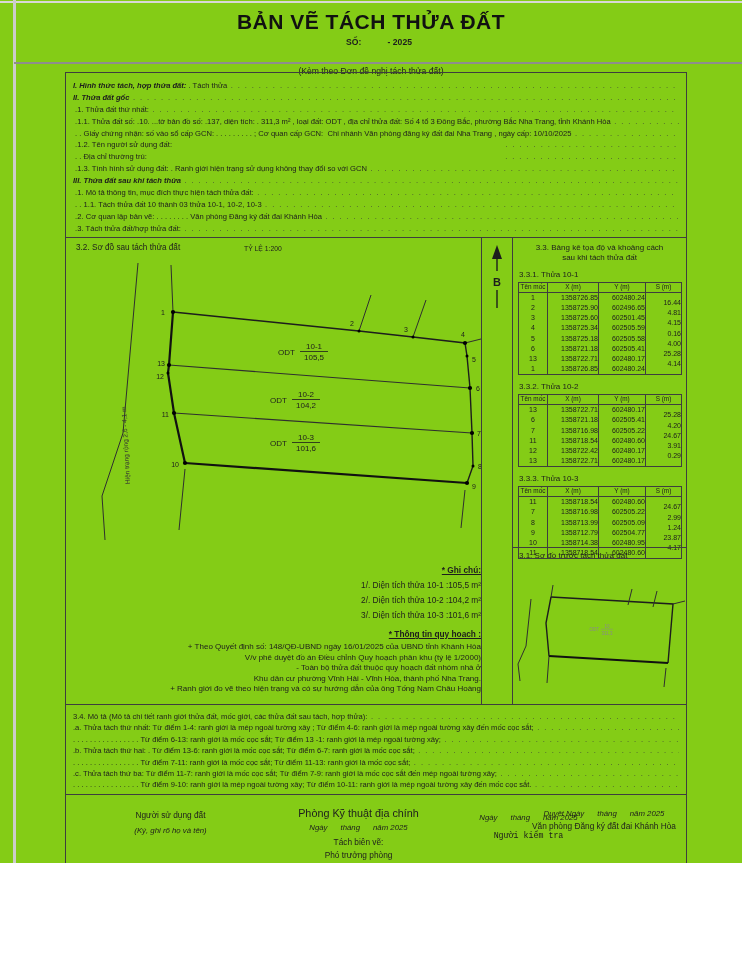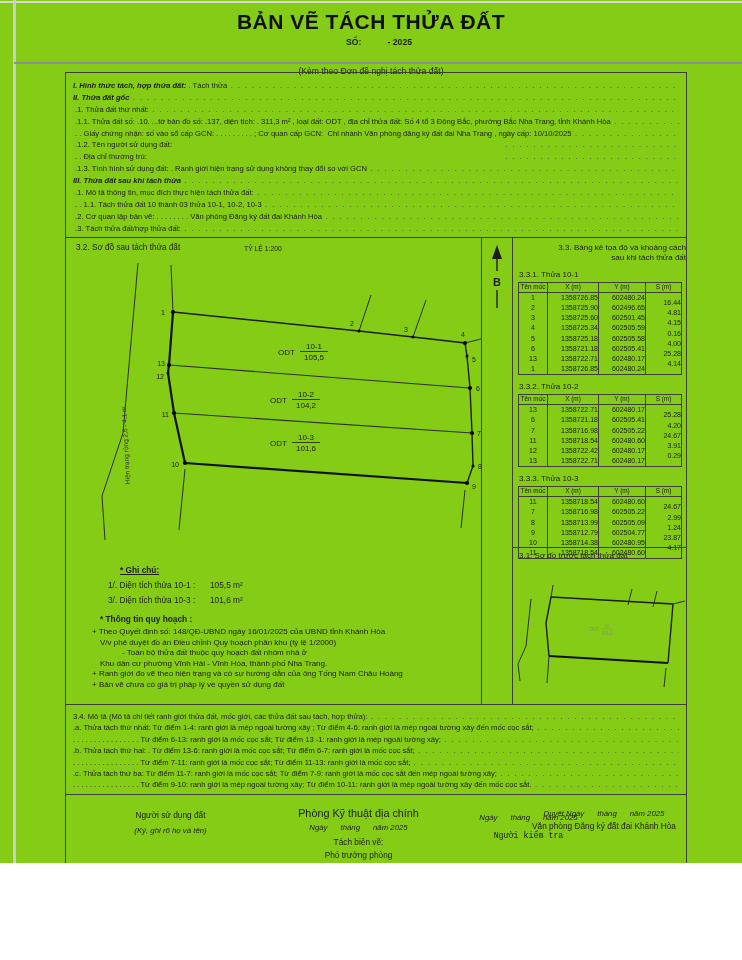--- a/index.html
+++ b/index.html
@@ -42,32 +42,32 @@
   svg .mid{fill:none;stroke:#1d1d1d;stroke-width:1.4;}
   svg .thick{fill:none;stroke:#111;stroke-width:2.2;}
   svg text{font-family:"Liberation Sans","DejaVu Sans",sans-serif;fill:#1d1d1d;}
   .v-lbl{font-size:7px;}
   .p-lbl{font-size:8px;}
   .road-lbl{font-size:6.5px;fill:#333;}
   .tiny-lbl{font-size:4.5px;fill:#8a8a8a;}
   .north-b{font-size:11px;font-weight:bold;}
 
   
-  #notes{position:absolute;left:0;top:325px;width:415px;}
+  #notes{position:absolute;left:0;top:325px;width:415px;text-align:right;}
   .note-title{margin:2px 0 0 54px;font-size:8.3px;font-weight:bold;text-decoration:underline;}
   .note-item{margin:5px 0 0 42px;font-size:8.3px;white-space:pre;}
   .note-item .lbl{display:inline-block;width:102px;}
-  .plan-title{margin:9px 0 3px 34px;font-size:8.3px;font-weight:bold;}
+  .plan-title{margin:9px 0 3px 34px;font-size:8.3px;font-weight:bold;text-decoration:underline;}
   .plan-line{margin-left:26px;font-size:8px;line-height:10.6px;white-space:pre;}
 
   
   #northArrow{position:absolute;left:483px;top:242px;width:30px;height:72px;}
 
   
-  .panel-title{ text-align:right;font-size:8px;line-height:10px;}
+  .panel-title{ text-align:center;font-size:8px;line-height:10px;}
   .panel-title.first{margin-top:5px;}
   #tables-wrap{padding:0 4px 0 5px;}
   .tbl-label{font-size:8px;margin:7px 0 3px 1px;}
   table.coord-table{border-collapse:collapse;width:163px;table-layout:fixed;border:1px solid #3e3e3e;}
   table.coord-table th{border-right:1px solid #3e3e3e;border-bottom:1px solid #3e3e3e;
      font-size:6.4px;line-height:6.8px;font-weight:normal;padding:1px 0;}
   table.coord-table td{border-right:1px solid #3e3e3e;font-size:7px;height:10.2px;line-height:10.2px;padding:0;}
   .cw0{width:28px;} .cw1{width:50px;} .cw2{width:46px;} .cw3{width:35px;}
   td.c0{text-align:center;}
   td.c1,td.c2{text-align:right;padding-right:3px;}
@@ -177,28 +177,28 @@
         <line x1="226" y1="204.5" x2="254" y2="204.5" stroke="#1d1d1d" stroke-width="0.8"></line>
         <text class="p-lbl" x="240" y="213" text-anchor="middle">101,6</text>
       </g>
       <text class="road-lbl" transform="translate(64,246) rotate(-93)">Hiện trạng rộng 2,6 - 4,1 m</text>
     </svg>
     <div class="map-header">3.2. Sơ đồ sau tách thửa đất</div>
     <div class="map-scale">TỶ LỆ 1:200</div>
     <div id="notes">
         <div class="note-title">* Ghi chú:</div>
         <div class="note-item"><span class="lbl">1/. Diện tích thửa 10-1 :</span><span class="val">105,5 m²</span></div>
+        <div class="note-item"><span class="lbl">2/. Diện tích thửa 10-2 :</span><span class="val">104,2 m²</span></div>
         <div class="note-item"><span class="lbl">3/. Diện tích thửa 10-3 :</span><span class="val">101,6 m²</span></div>
         <div class="plan-title">* Thông tin quy hoạch :</div>
         <div class="plan-line" style="margin-left: 26px;">+ Theo Quyết định số: 148/QĐ-UBND ngày 16/01/2025 của UBND tỉnh Khánh Hòa</div>
         <div class="plan-line" style="margin-left: 34px;">V/v phê duyệt đồ án Điều chỉnh Quy hoạch phân khu (tỷ lệ 1/2000)</div>
         <div class="plan-line" style="margin-left: 56px;">- Toàn bộ thửa đất thuộc quy hoạch đất nhóm nhà ở</div>
         <div class="plan-line" style="margin-left: 34px;">Khu dân cư phường Vĩnh Hải - Vĩnh Hòa, thành phố Nha Trang.</div>
         <div class="plan-line" style="margin-left: 26px;">+ Ranh giới đo vẽ theo hiện trạng và có sự hướng dẫn của ông Tống Nam Châu Hoàng</div>
-        <div class="plan-line" style="margin-left: 26px;">+ Bản vẽ chưa có giá trị pháp lý về quyền sử dụng đất</div>
       </div>
   </div>
 
   <svg id="northArrow" viewBox="0 0 30 72">
     <polygon points="14,3 9,17 19,17" fill="#1d1d1d"></polygon>
     <line x1="14" y1="15" x2="14" y2="29" stroke="#1d1d1d" stroke-width="1.4"></line>
     <text class="north-b" x="14" y="44" text-anchor="middle">B</text>
     <line x1="14" y1="48" x2="14" y2="66" stroke="#1d1d1d" stroke-width="1.4"></line>
   </svg>
 

